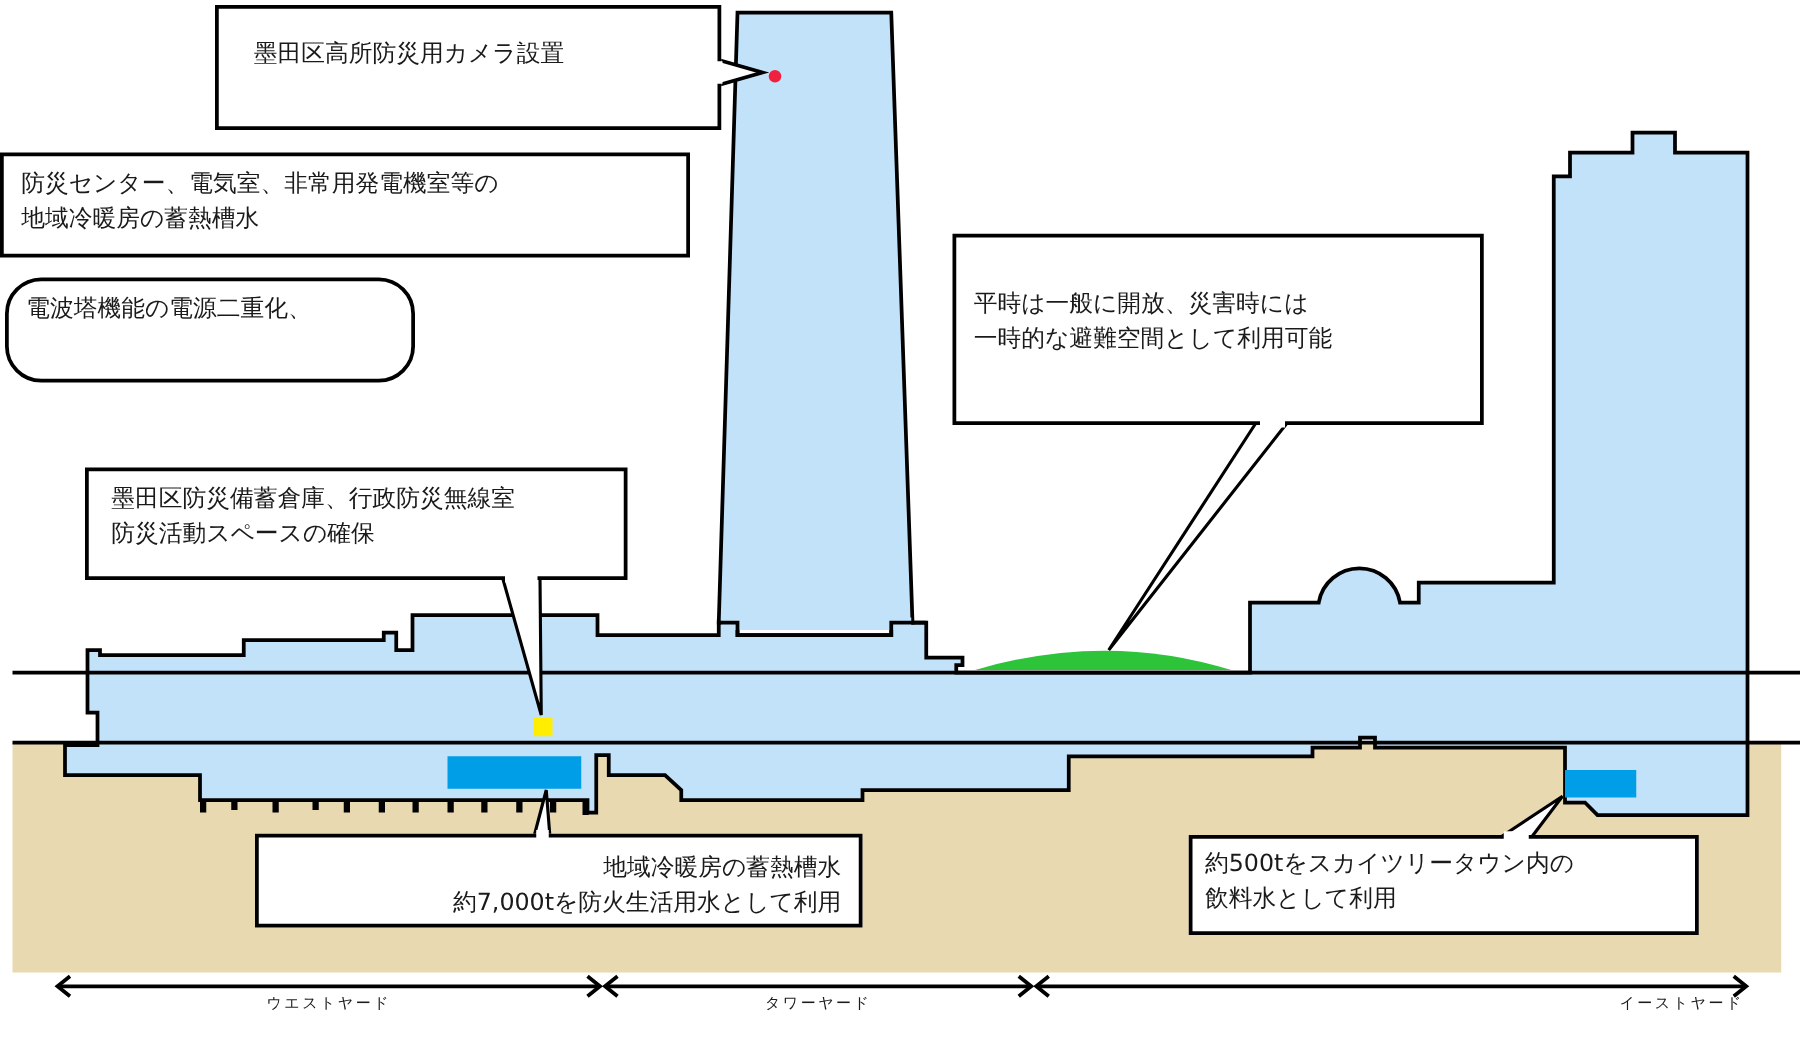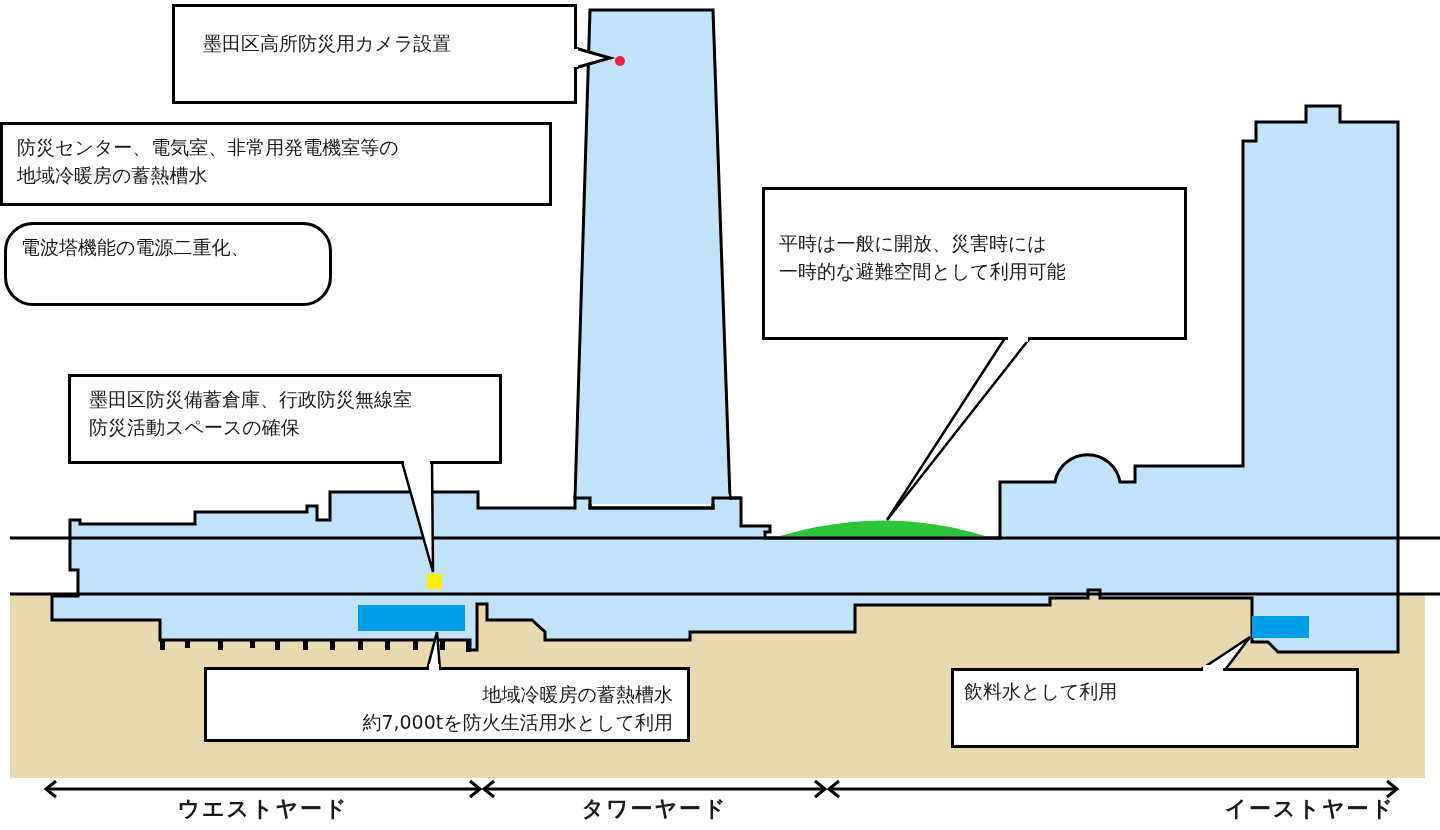--- a/index.html
+++ b/index.html
@@ -3,21 +3,21 @@
 <meta charset="utf-8">
 <style>
   html, body { margin: 0; padding: 0; background: #ffffff; }
   body { width: 1440px; height: 830px; position: relative; overflow: hidden;
          font-family: "DejaVu Sans", "Liberation Sans", sans-serif; color: #1a1a1a; }
   #diagram { position: absolute; left: 0; top: 0; width: 1440px; height: 830px; }
   .callout { position: absolute; background: #ffffff; border: 3px solid #000;
              box-sizing: border-box; font-size: 19px; line-height: 28px; padding: 8px 14px;
              white-space: nowrap; }
   .callout .line { display: block; }
-  .zone-label { position: absolute; top: 794px; font-size: 22px; font-weight: bold;
+  .zone-label { position: absolute; top: 794px; font-size: 12px; font-weight: normal;
                 letter-spacing: 2px; text-align: center; }
 </style>
 </head>
 <body>
 
 <svg id="diagram" viewBox="0 0 1440 830" xmlns="http://www.w3.org/2000/svg">
 
   <rect x="10" y="594" width="1415" height="184" fill="#e9d9b0"></rect>
 
   <path fill="#c2e2fa" stroke="#000" stroke-width="3" stroke-linejoin="miter" d="M70,524 L70,520 L80,520 L80,524 L195,524 L195,512 L307,512 L307,506 L317,506 L317,520 L330,520 L330,492 L478,492 L478,508 L565,508 L575,508 L575,497 L590,497 L590,508 L713,508 L713,498 L741,498 L741,526 L770,526 L770,532 L765,532 L765,538 L1000,538 L1000,482 L1055,482
@@ -99,19 +99,20 @@
 </div>
 <div style="position:absolute;left:1008px;top:334px;width:20px;height:8px;background:#fff;"></div>
 
 <div class="callout" style="left:204px; top:667px; width:486px; height:75px; padding-top:10px; padding-left:40px;text-align:right;">
   <span class="line">地域冷暖房の蓄熱槽水</span>
   <span class="line">約7,000tを防火生活用水として利用</span>
 </div>
 <div style="position:absolute;left:429px;top:664px;width:10px;height:8px;background:#fff;"></div>
 
 <div class="callout" style="left:951px; top:668px; width:408px; height:80px; padding-top:6px; padding-left:10px;">
+  <span class="line">約500tをスカイツリータウン内の</span>
   <span class="line">飲料水として利用</span>
 </div>
 <div style="position:absolute;left:1203px;top:665px;width:20px;height:8px;background:#fff;"></div>
 
 <div class="zone-label" style="left:48px; width:430px;">ウエストヤード</div>
 <div class="zone-label" style="left:486px; width:337px;">タワーヤード</div>
 <div class="zone-label" style="left:831px; width:564px;text-align:right;">イーストヤード</div>
 
 </body></html>

